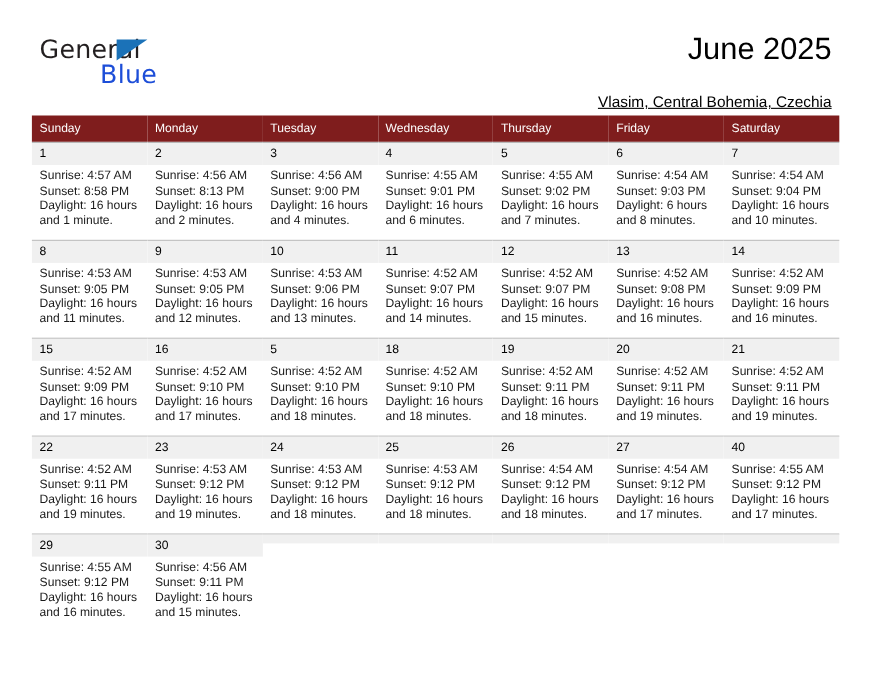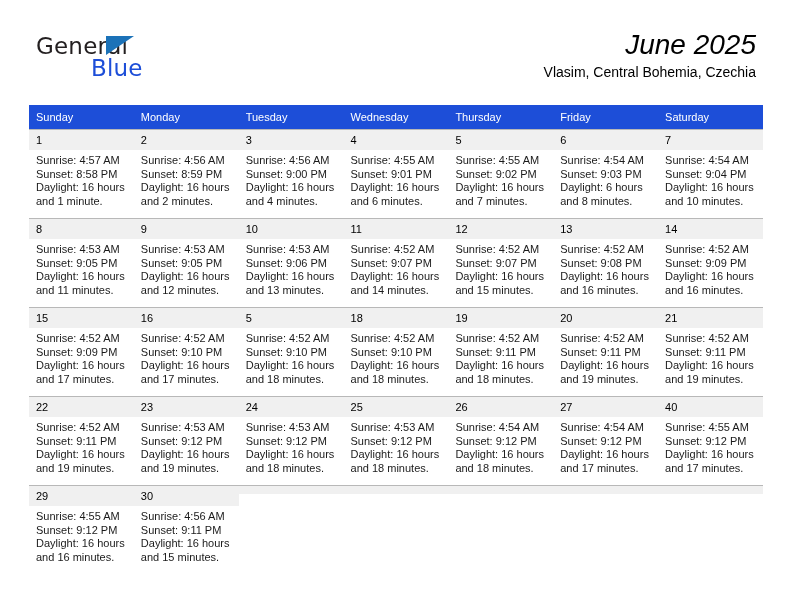--- a/index.html
+++ b/index.html
@@ -67,41 +67,41 @@
     position: absolute;
     right: 36px;
     top: 28px;
     text-align: right;
   }
   .month-title {
     font-size: 28px;
     color: #000000;
     line-height: 34px;
     white-space: nowrap;
-    font-style: italic;
   }
   .location {
     font-size: 14px;
     color: #000000;
     line-height: 20px;
-    margin-top: 0;
+    margin-top: 20px;
     white-space: nowrap;
+    text-decoration: underline;
   }
 
   
   .calendar {
     position: absolute;
     left: 29px;
     top: 105px;
     width: 734px;
     border-collapse: collapse;
     table-layout: fixed;
   }
   .calendar th {
-    background: #1d4ed8;
+    background: #7f1d1d;
     color: #ffffff;
     font-size: 11px;
     font-weight: normal;
     text-align: left;
     padding: 5px 0 5px 7px;
     height: 14px;
     border: none;
   }
   .calendar td {
     width: 104.85px;
@@ -185,21 +185,21 @@
                 <div>Sunset: 8:58 PM</div>
                 <div class="wrap">Daylight: 16 hours and 1 minute.</div>
               </div>
             </div>
           </td>
         <td>
             <div class="cell">
               <div class="daynum">2</div>
               <div class="info">
                 <div>Sunrise: 4:56 AM</div>
-                <div>Sunset: 8:59 PM</div>
+                <div>Sunset: 8:13 PM</div>
                 <div class="wrap">Daylight: 16 hours and 2 minutes.</div>
               </div>
             </div>
           </td>
         <td>
             <div class="cell">
               <div class="daynum">3</div>
               <div class="info">
                 <div>Sunrise: 4:56 AM</div>
                 <div>Sunset: 9:00 PM</div>

